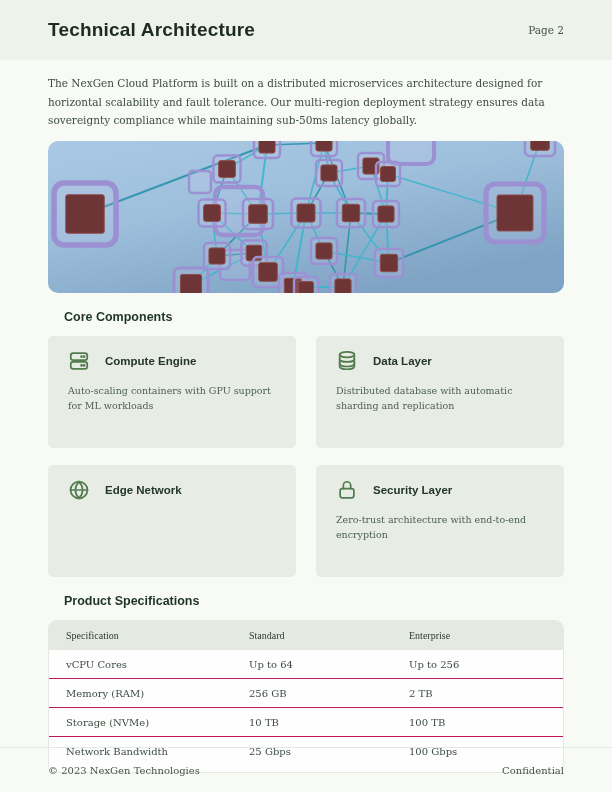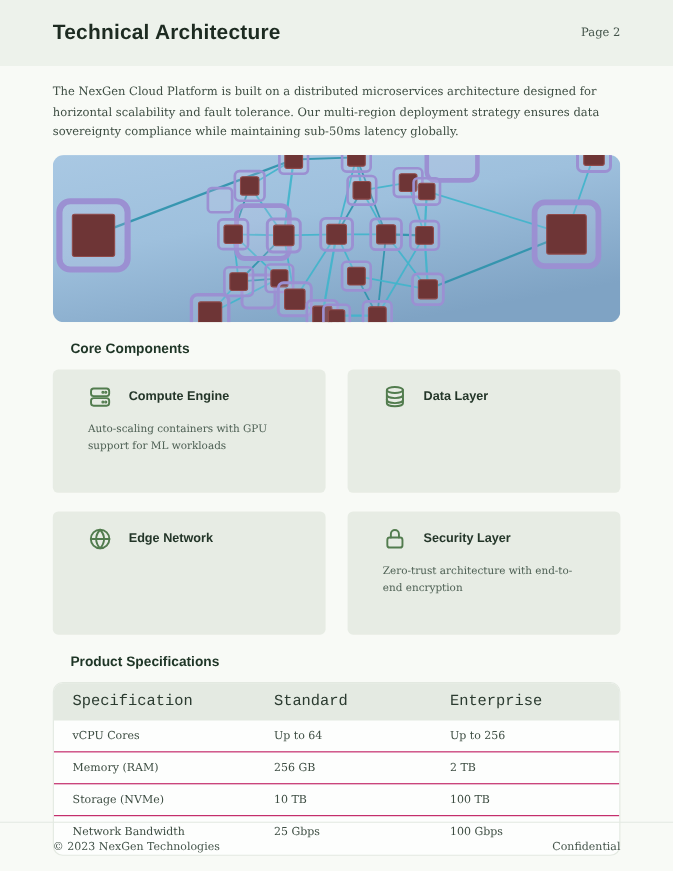--- a/index.html
+++ b/index.html
@@ -28,40 +28,40 @@
   .hero svg{display:block;}
   h2.section{
     font-size:12.5px;font-weight:bold;color:#1e3526;margin:17px 16px 0;
   }
   
   .cards{
     margin-top:12px;display:grid;grid-template-columns:248px 248px;
     gap:17px 20px;
   }
   .card{
-    background:#e7ece4;border-radius:5px;padding:14px 32px;height:112px;
+    background:#e7ece4;border-radius:5px;padding:14px 20px;height:112px;
     box-sizing:border-box;
   }
   .card-head{display:flex;align-items:center;gap:15px;}
   .card-icon{width:22px;height:22px;flex:0 0 auto;color:#527c4e;}
   .card-icon svg{width:22px;height:22px;display:block;}
   .card-title{font-size:11.5px;font-weight:bold;color:#243629;}
   .card-desc{
     font-family:"DejaVu Serif",serif;font-size:9.5px;line-height:15px;
     color:#4e6054;margin-top:11px;
   }
   
   .spec-table{
     margin-top:12px;border:1px solid #e3e9e1;border-radius:9px;
     overflow:hidden;background:#fdfefd;padding-bottom:7px;
   }
   .t-row{display:grid;grid-template-columns:183px 160px 1fr;}
   .t-head{background:#e4eae2;}
   .t-head .t-cell{
-    font-family:Liberation Mono, monospace;font-size:14px;color:#2b3b30;
+    font-family:Liberation Serif, serif;font-size:10px;color:#2b3b30;
     padding:9px 0 9px 17px;
   }
   .t-body .t-cell{
     font-family:"DejaVu Serif",serif;font-size:10px;color:#3d4d42;
     padding:9px 0 8px 17px;
   }
   .t-body{border-bottom:1px solid #be185d;}
   .t-body:last-child{border-bottom:none;}
   
   .pg-footer{
@@ -221,20 +221,21 @@
           <span class="card-icon">
             <svg viewBox="0 0 24 24" fill="none" stroke="currentColor" stroke-width="1.9" stroke-linecap="round" stroke-linejoin="round">
               <ellipse cx="12" cy="5" rx="8" ry="3"></ellipse>
               <path d="M4 5v5c0 1.66 3.58 3 8 3s8-1.34 8-3V5"></path>
               <path d="M4 10v5c0 1.66 3.58 3 8 3s8-1.34 8-3v-5"></path>
               <path d="M4 15v4c0 1.66 3.58 3 8 3s8-1.34 8-3v-4" transform="translate(0,-1)"></path>
             </svg>
           </span>
           <span class="card-title">Data Layer</span>
         </div>
+        <div class="card-desc">Distributed database with automatic sharding and replication</div>
       </div>
 
       <div class="card">
         <div class="card-head">
           <span class="card-icon">
             <svg viewBox="0 0 24 24" fill="none" stroke="currentColor" stroke-width="1.9" stroke-linecap="round" stroke-linejoin="round">
               <circle cx="12" cy="12" r="9.2"></circle>
               <path d="M2.8 12h18.4"></path>
               <path d="M12 2.8a14.2 14.2 0 0 1 4 9.2 14.2 14.2 0 0 1-4 9.2 14.2 14.2 0 0 1-4-9.2 14.2 14.2 0 0 1 4-9.2z"></path>
             </svg>

